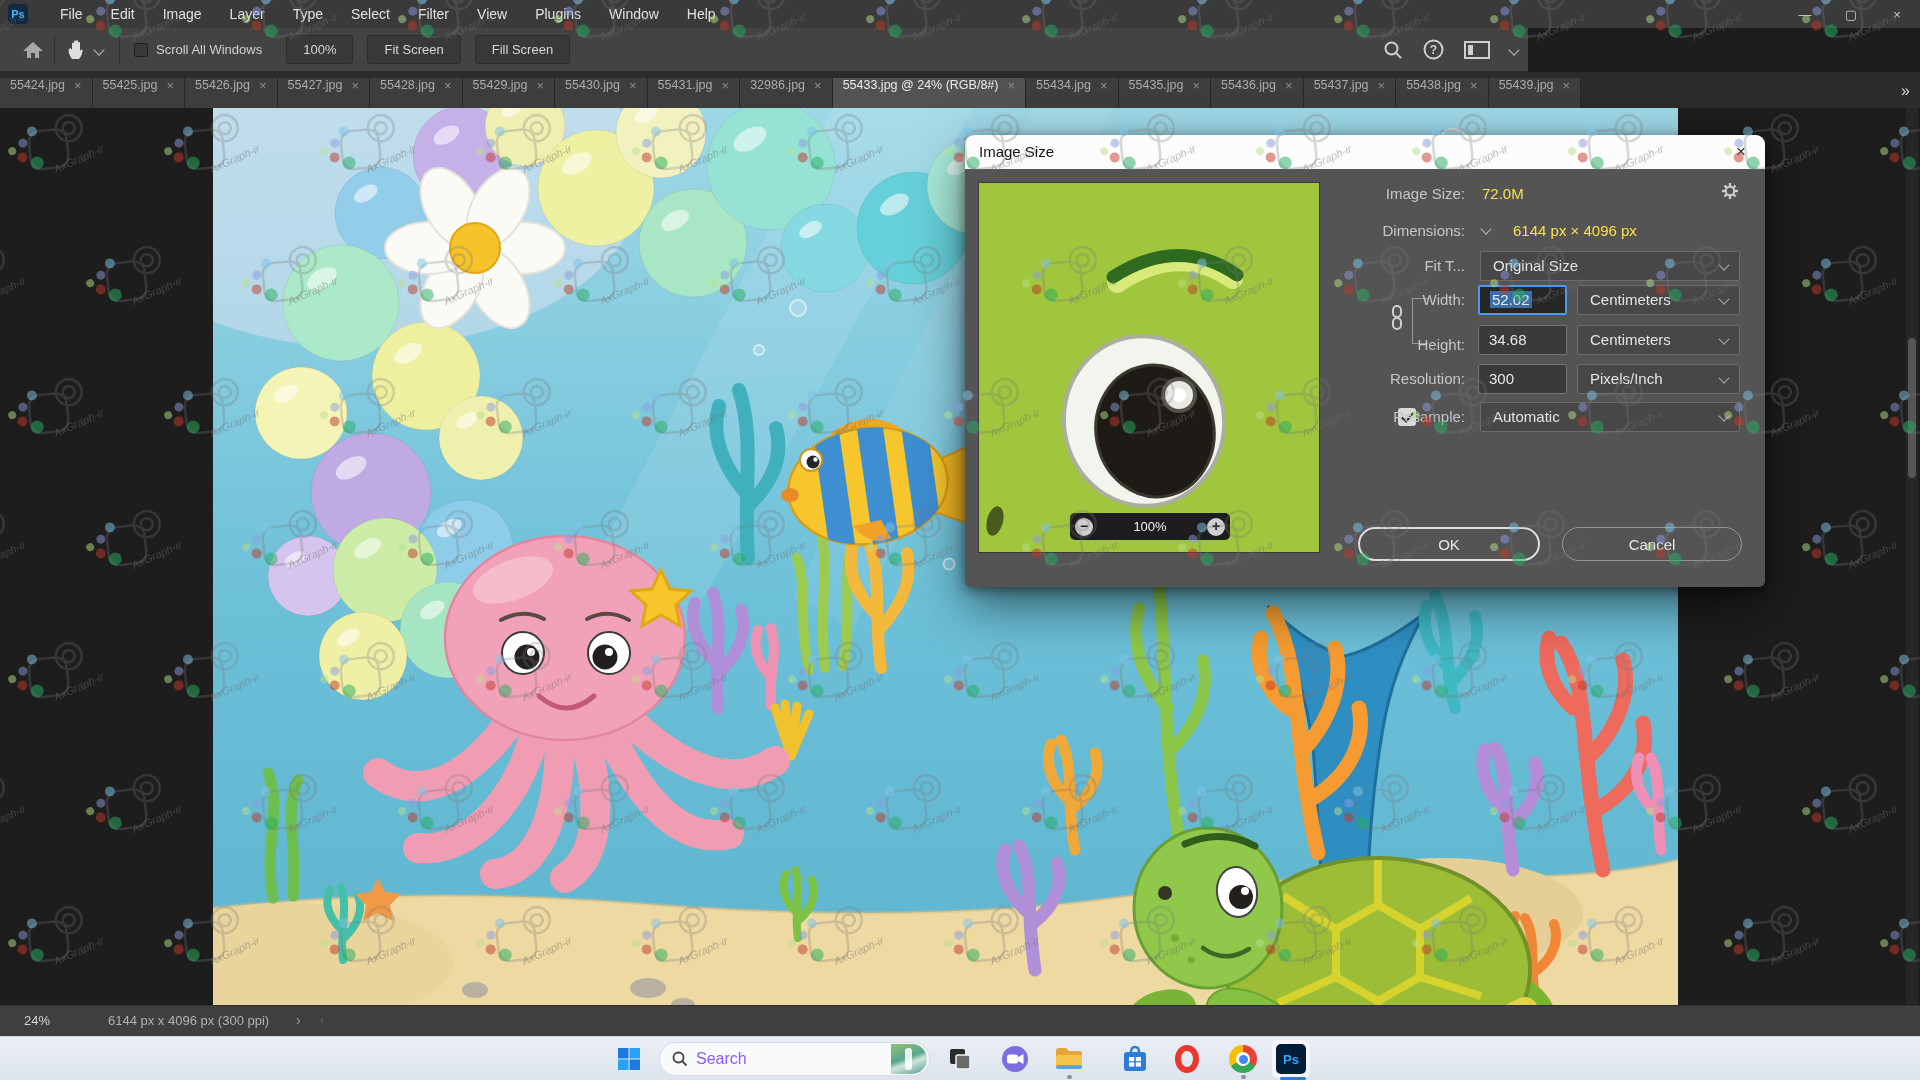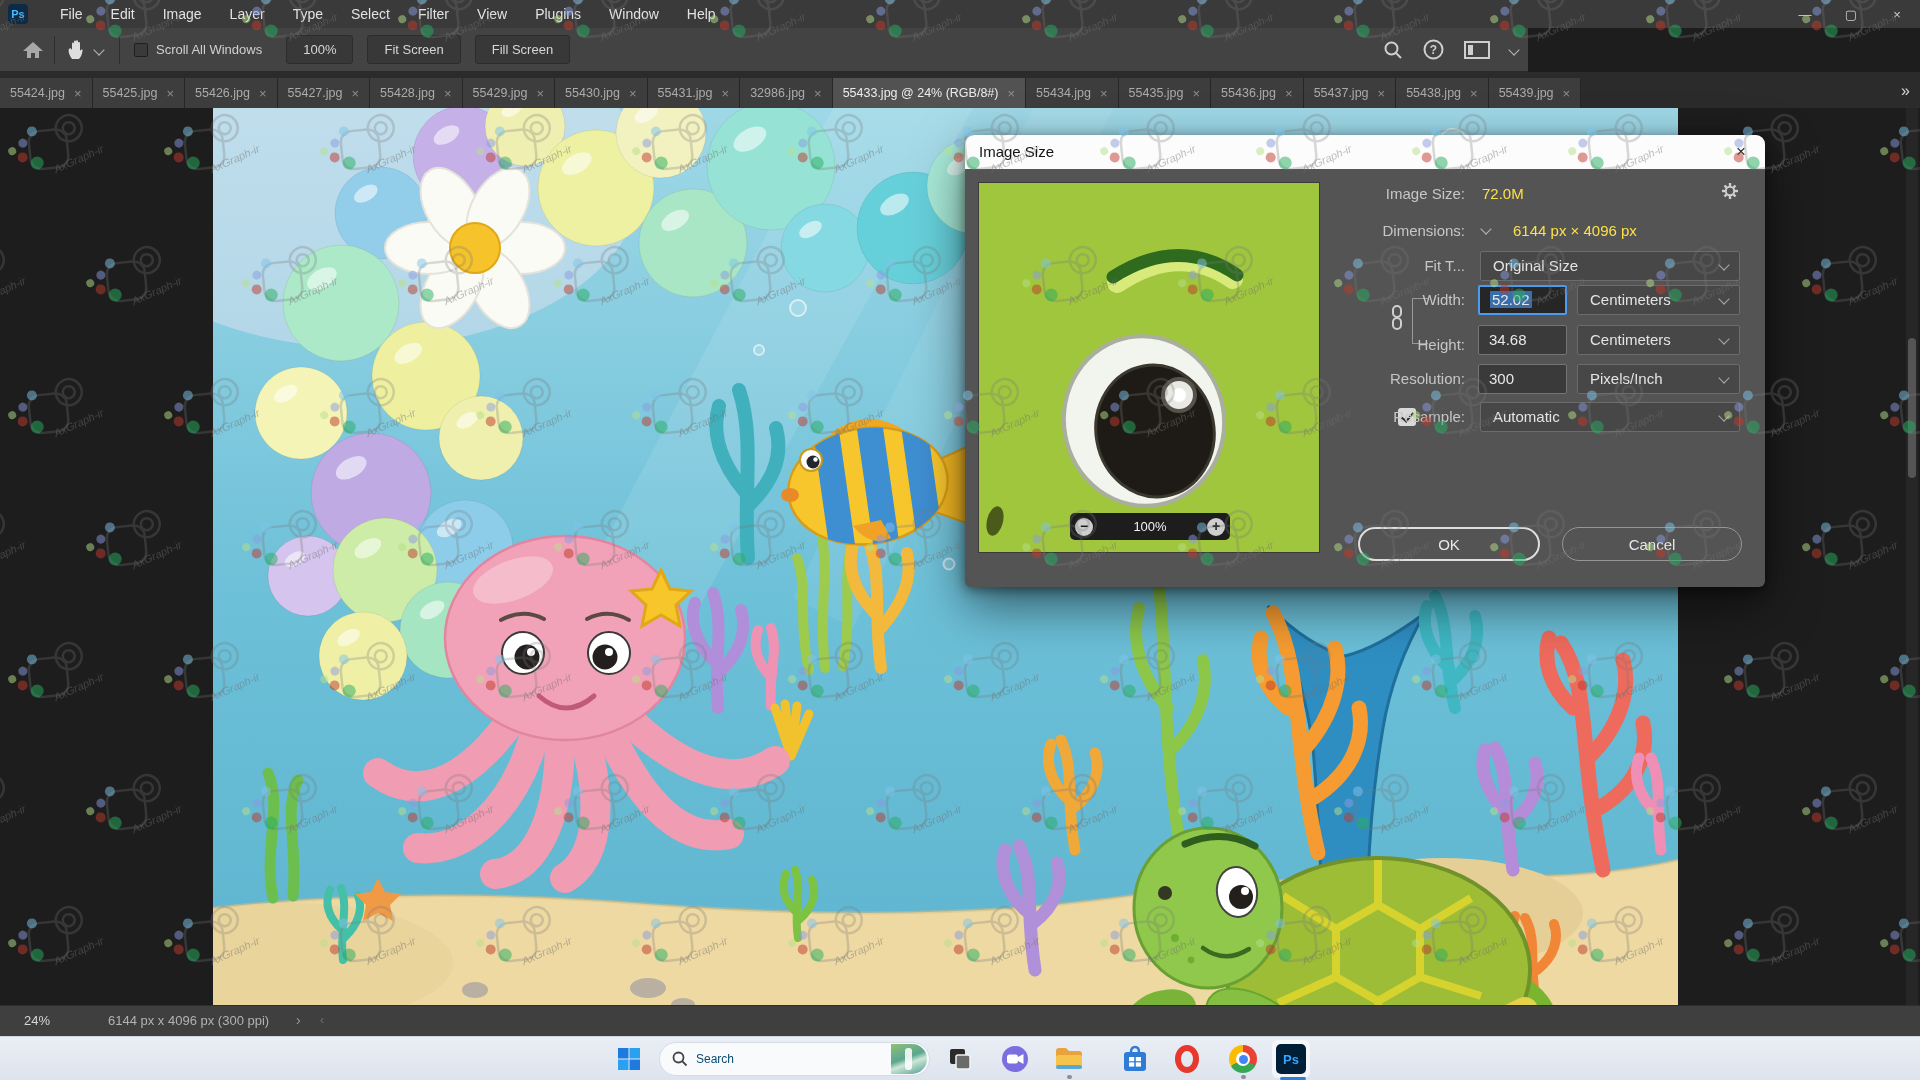--- a/index.html
+++ b/index.html
@@ -26,21 +26,21 @@
   .cb { width:14px; height:14px; border:1px solid #1f1f1f; background:#3a3a3a; border-radius:2px; margin:0 8px 0 4px; }
   #opt-label { color:#d0d0d0; font-size:13px; margin-right:24px; }
   #opt-right { position:absolute; right:10px; display:flex; align-items:center; gap:20px; }
   .chev { width:8px; height:8px; border-right:1.6px solid #b8b8b8; border-bottom:1.6px solid #b8b8b8;
           transform:rotate(45deg); display:inline-block; }
 
   
   #tabbar { position:absolute; left:0; top:72px; width:1920px; height:36px; background:#2b2b2b;
             display:flex; align-items:flex-end; z-index:3; }
   .tab { height:30px; background:#3d3d3d; border-right:1px solid #262626; color:#ababab; font-size:12.5px;
-         display:flex; align-items:center; padding:0 10px; white-space:nowrap; }
+         display:flex; align-items:flex-start; padding:0 10px; white-space:nowrap; }
   .tab.active { background:#525252; color:#ececec; }
   .tab-close { margin-left:9px; color:#8f8f8f; font-size:13px; }
   #tab-overflow { position:absolute; right:12px; bottom:6px; color:#cfcfcf; font-size:15px; letter-spacing:-2px; }
 
   
   #pasteboard { position:absolute; left:0; top:108px; width:1920px; height:897px; background:#1d1d1d; z-index:1; }
   #canvas-image { position:absolute; left:213px; top:0; width:1465px; height:897px; }
   #vscroll { position:absolute; left:1906px; top:0; width:12px; height:897px; background:#262626; }
   #vscroll-thumb { position:absolute; left:2px; top:230px; width:8px; height:140px; background:#555; border-radius:4px; }
 
@@ -92,21 +92,21 @@
   #dim-chev { position:absolute; left:517px; top:90px; }
 
   
   #taskbar { position:absolute; left:0; top:1036px; width:1920px; height:44px;
              background:linear-gradient(#eaeef5,#dde4ee); border-top:1px solid #cdd4de; z-index:6; }
   .tb-icon { position:absolute; top:3px; width:38px; height:38px; border-radius:6px;
              display:flex; align-items:center; justify-content:center; }
   .run-dot { position:absolute; bottom:-1px; left:17px; width:5px; height:4px; border-radius:2px; background:#8a919c; }
   #search-pill { position:absolute; left:659px; top:5px; width:271px; height:34px; background:#f8fafc;
                  border:1px solid #d6dce6; border-radius:17px; display:flex; align-items:center; }
-  #search-text { color:#0c4a6e; font-size:12px; margin-left:8px; flex:1; }
+  #search-text { color:#8b5cf6; font-size:16px; margin-left:8px; flex:1; }
   #search-thumb { width:36px; height:30px; border-radius:0 15px 15px 0; margin-right:2px;
                   background:linear-gradient(160deg,#8fbf78 0%,#5aa78f 45%,#cfe6d8 60%,#4a9b8e 100%); position:relative; overflow:hidden;}
   #search-thumb::after{content:"";position:absolute;left:14px;top:4px;width:7px;height:22px;background:rgba(255,255,255,.85);border-radius:3px;}
   #ps-task { background:rgba(255,255,255,.6); }
   #ps-task-underline { position:absolute; left:1280px; top:1077px; width:26px; height:3px; border-radius:2px; background:#2f7cd6; z-index:7;}
   .ps-sq { width:30px; height:30px; border-radius:5px; background:#001e36; color:#31a8ff; font-weight:bold;
            font-size:13px; display:flex; align-items:center; justify-content:center; }
   #tray { position:absolute; right:0; top:1036px; height:44px; z-index:7; color:#1a1a1a; }
 
   

